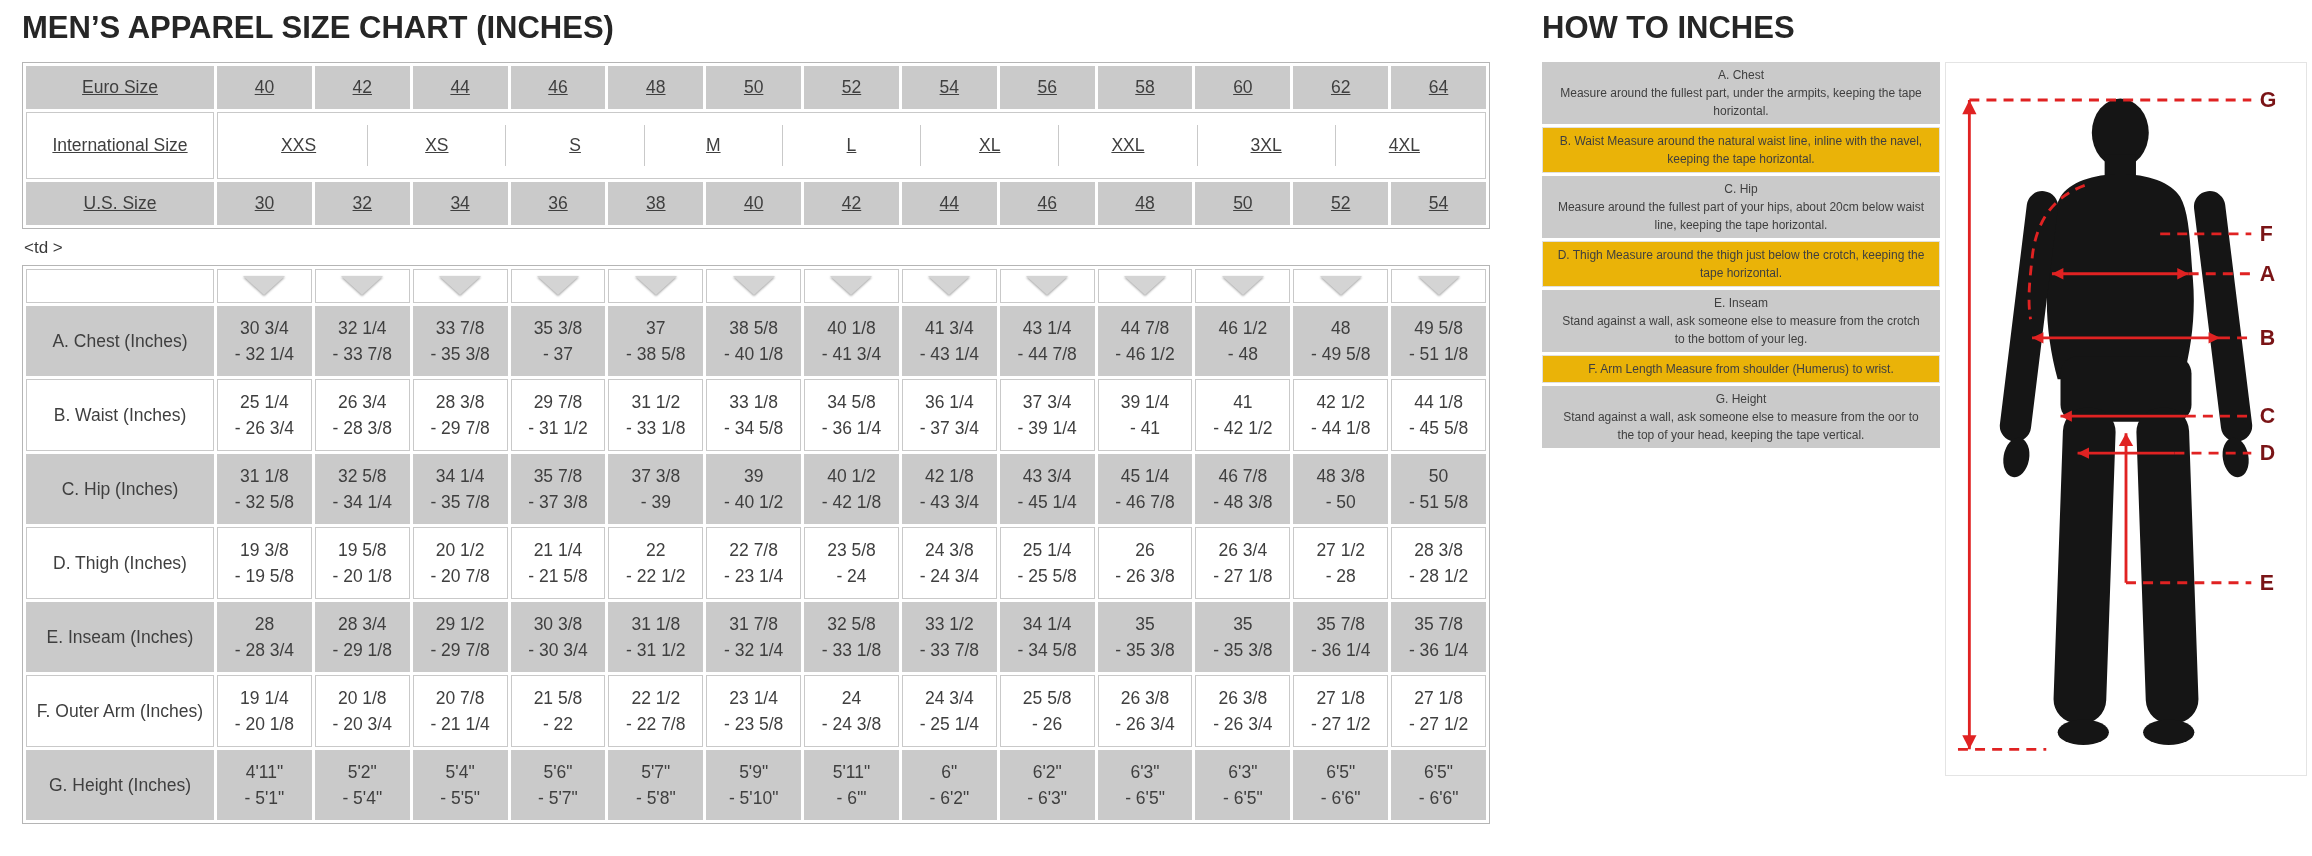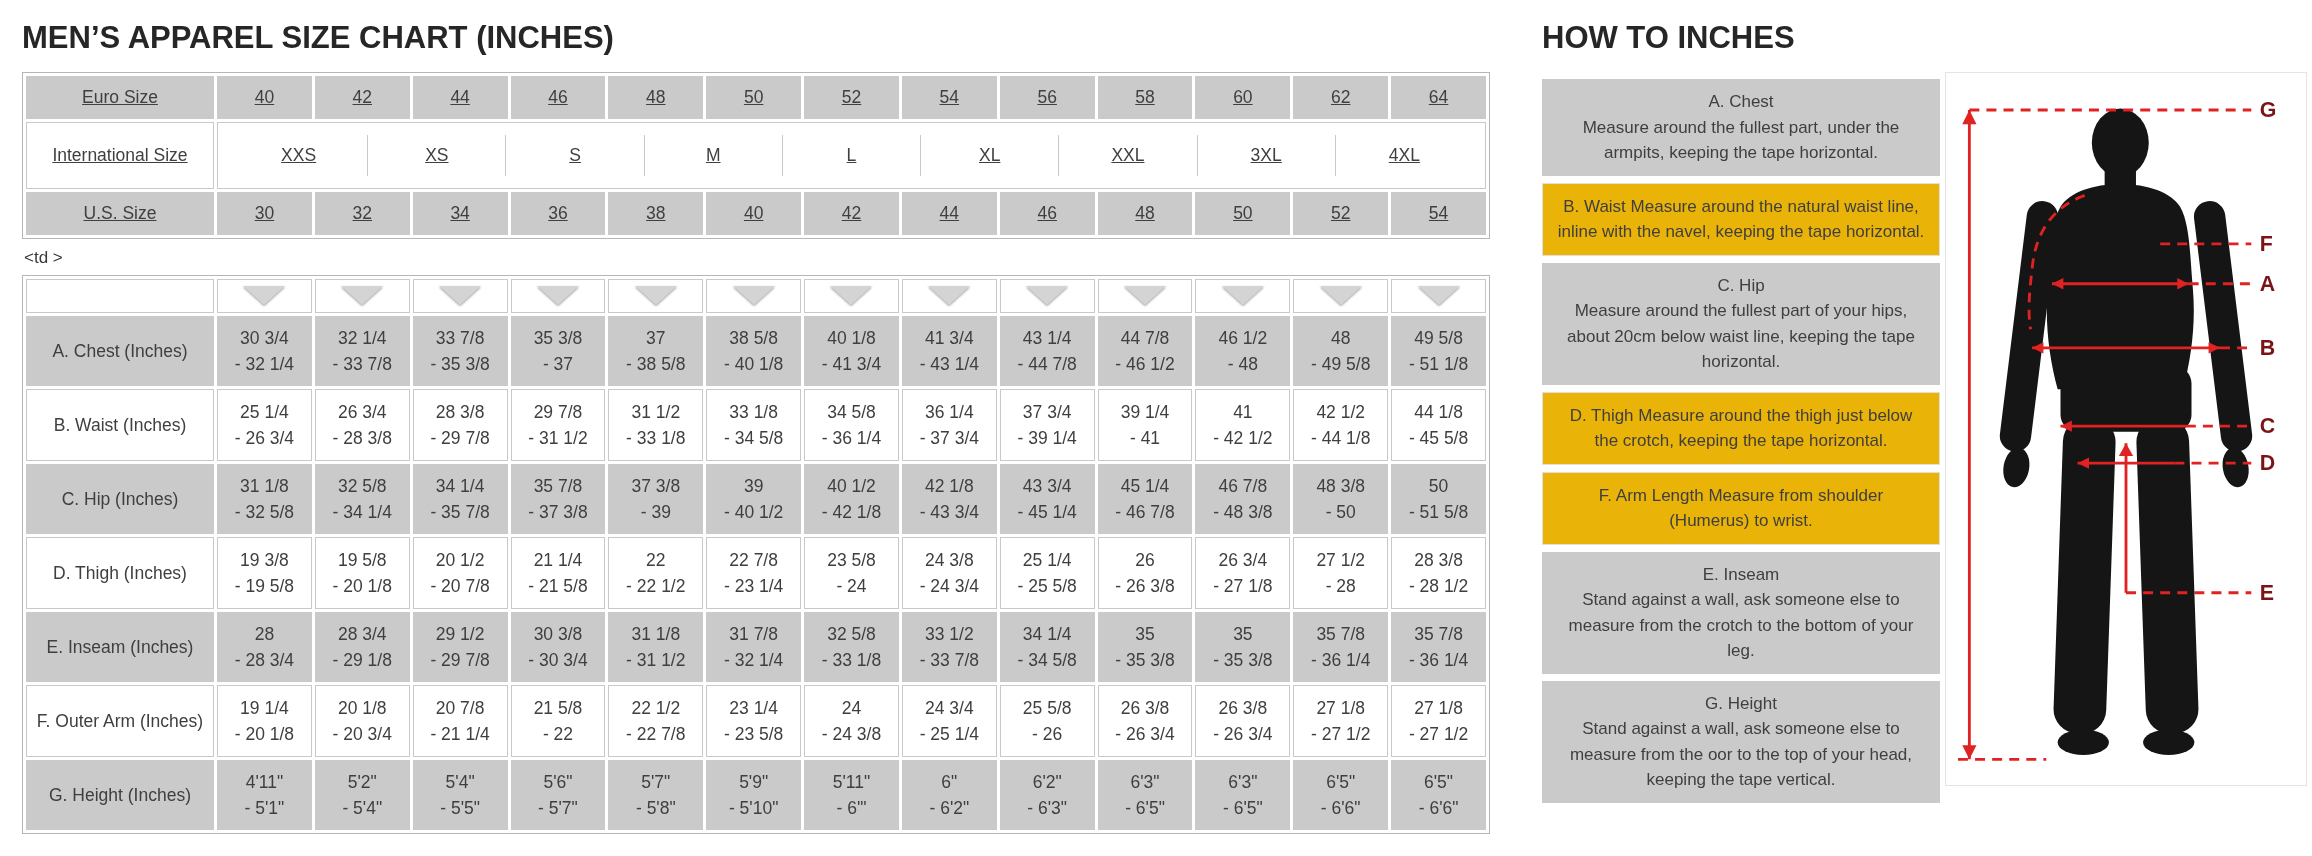--- a/index.html
+++ b/index.html
@@ -1,37 +1,37 @@
 <!DOCTYPE html>
 <html><head>
 <meta charset="utf-8">
 <style>
   html,body{margin:0;padding:0;background:#fff;}
   body{width:2312px;height:856px;overflow:hidden;font-family:"Liberation Sans",sans-serif;}
   .page{position:relative;width:2312px;height:856px;background:#fff;}
   .left-col{position:absolute;left:22px;top:8px;width:1468px;}
   .right-col{position:absolute;left:1542px;top:8px;width:766px;}
-  h1{font-size:31px;font-weight:bold;color:#262626;margin:12px 0 16px 0;letter-spacing:0;}
+  h1{font-size:31px;font-weight:bold;color:#262626;margin:2px 0 16px 0;letter-spacing:0;}
   table{border-collapse:separate;border-spacing:3px;table-layout:fixed;width:100%;background:#fff;border:1px solid #b5b5b5;}
   .cell{text-align:center;vertical-align:middle;font-size:17.5px;color:#3f3f3f;}
   .g{background:#cacaca;}
   .w{background:#fff;border:1px solid #c9c9c9;}
   .size-table td{height:41px;text-decoration:underline;}
   .intl{padding:12px;}
   .intl-flex{display:flex;height:100%;align-items:stretch;}
   .intl-cell{flex:1;display:flex;align-items:center;justify-content:center;border-right:1px solid #c9c9c9;font-size:17.5px;color:#3f3f3f;}
   .intl-cell:last-child{border-right:none;}
   .stray{font-size:17px;color:#3a3a3a;margin:9px 0 7px 2px;}
   .arrowcell{height:30px;}
   .tri{display:inline-block;width:0;height:0;border-left:21px solid transparent;border-right:21px solid transparent;border-top:19px solid #d4d4d4;filter:drop-shadow(0 1px 1px #9b9b9b);margin-top:3px;}
   .mcell{padding:9px 2px;}
   .mline{line-height:26px;font-size:17.5px;}
   .htm-body{display:flex;gap:5px;margin-top:2px;align-items:flex-start;}
   .steps{width:398px;}
-  .step{padding:10px 14px;margin-bottom:3px;text-align:center;color:#3f3f3f;line-height:1.5;font-size:17px;margin-top:7px;}
+  .step{padding:4px 14px;margin-bottom:3px;text-align:center;color:#3f3f3f;line-height:1.5;font-size:12px;}
   .sg{background:#cacaca;}
   .sw{background:#eab308;border:1px solid #e0e0e0;}
   .figure-box{width:362px;height:714px;border:1px solid #e4e4e4;box-sizing:border-box;background:#fff;}
   .fig-label{font-size:15px;font-weight:bold;fill:#7a1416;}
 </style>
 </head>
 <body>
 
 <div class="page">
 
@@ -543,26 +543,26 @@
           <div class="step sw">
             <div>B. Waist Measure around the natural waist line, inline with the navel, keeping the tape horizontal.</div>
           </div>
           <div class="step sg">
             <div>C. Hip</div>
             <div>Measure around the fullest part of your hips, about 20cm below waist line, keeping the tape horizontal.</div>
           </div>
           <div class="step sw">
             <div>D. Thigh Measure around the thigh just below the crotch, keeping the tape horizontal.</div>
           </div>
-          <div class="step sw">
-            <div>F. Arm Length Measure from shoulder (Humerus) to wrist.</div>
-          </div>
           <div class="step sg">
             <div>E. Inseam</div>
             <div>Stand against a wall, ask someone else to measure from the crotch to the bottom of your leg.</div>
+          </div>
+          <div class="step sw">
+            <div>F. Arm Length Measure from shoulder (Humerus) to wrist.</div>
           </div>
           <div class="step sg">
             <div>G. Height</div>
             <div>Stand against a wall, ask someone else to measure from the oor to the top of your head, keeping the tape vertical.</div>
           </div>
         </div>
       <div class="figure-box">
         <svg width="360" height="712" viewBox="0 0 252 500">
 
           <g fill="#151515">

